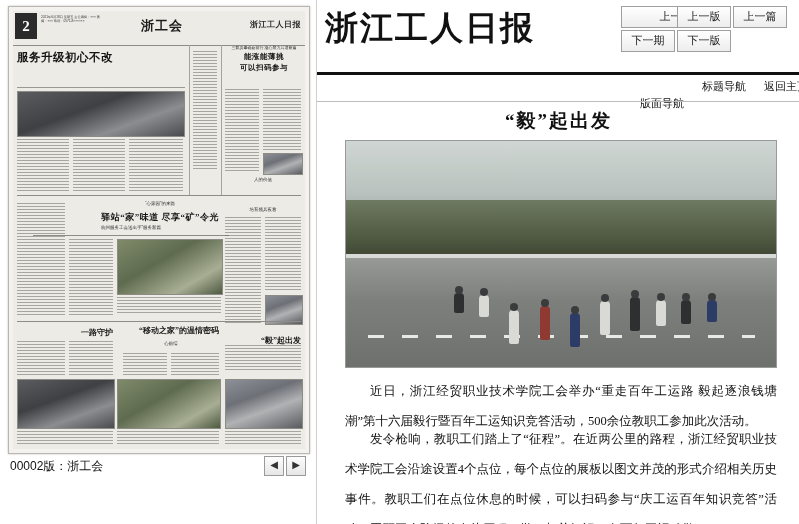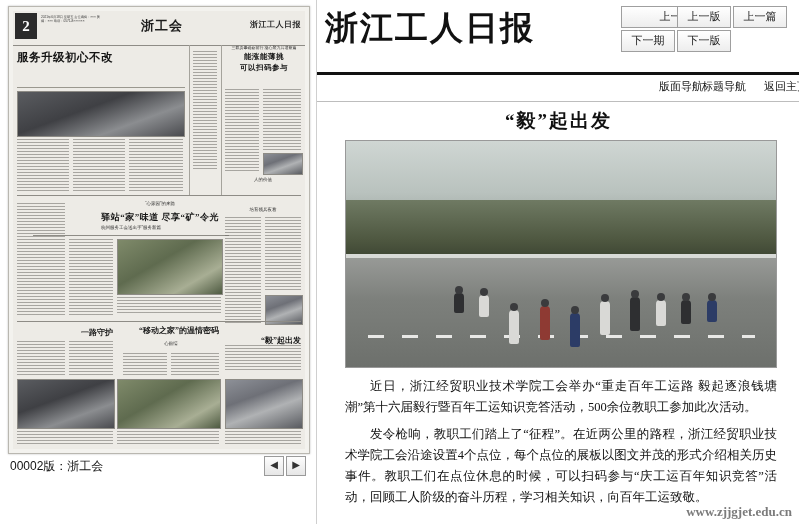--- a/index.html
+++ b/index.html
@@ -272,21 +272,21 @@
     height: 26px;
   }
   .tb2-link {
     position: absolute;
     top: 4px;
     font-size: 11px;
     color: #111111;
     cursor: pointer;
     white-space: nowrap;
   }
-  #link-layout-nav { left: 342px; }
+  #link-layout-nav { left: 323px; margin-top: 17px; }
   #link-title-nav  { left: 385px; }
   #link-home       { left: 447px; }
 
   #divider-2 {
     position: absolute;
     left: 0; top: 101px;
     width: 483px;
     height: 1px;
     background: #bdbdbd;
   }
@@ -353,21 +353,21 @@
   .runner.w { background: #d9d9d6; }
   .runner.r { background: #8e3a33; }
   .runner.b { background: #2c3c66; }
 
   .para {
     position: absolute;
     left: 28px;
     width: 432px;
     font-family: "Liberation Serif", serif;
     font-size: 12.5px;
-    line-height: 21px;
+    line-height: 30px;
     color: #111111;
     text-align: justify;
     text-indent: 25px;
   }
   #para-1 { top: 376px; }
   #para-2 { top: 424px; }
 
   #footer-url {
     position: absolute;
     right: 8px; bottom: 4px;
@@ -508,16 +508,15 @@
       <div class="runner w" style="left:72%; bottom:18%; height:26px;"></div>
       <div class="runner" style="left:78%; bottom:19%; height:24px;"></div>
       <div class="runner b" style="left:84%; bottom:20%; height:22px;"></div>
       <div class="runner w" style="left:31%; bottom:22%; height:22px;"></div>
       <div class="runner" style="left:25%; bottom:24%; height:20px;"></div>
     </div>
 
     <div class="para" id="para-1">近日，浙江经贸职业技术学院工会举办“重走百年工运路 毅起逐浪钱塘潮”第十六届毅行暨百年工运知识竞答活动，500余位教职工参加此次活动。</div>
     <div class="para" id="para-2">发令枪响，教职工们踏上了“征程”。在近两公里的路程，浙江经贸职业技术学院工会沿途设置4个点位，每个点位的展板以图文并茂的形式介绍相关历史事件。教职工们在点位休息的时候，可以扫码参与“庆工运百年知识竞答”活动，回顾工人阶级的奋斗历程，学习相关知识，向百年工运致敬。</div>
 
-    <div id="footer-url">www.zjjgjet.edu.cn</div>
   </div>
 
 </div>
 
 </body></html>

